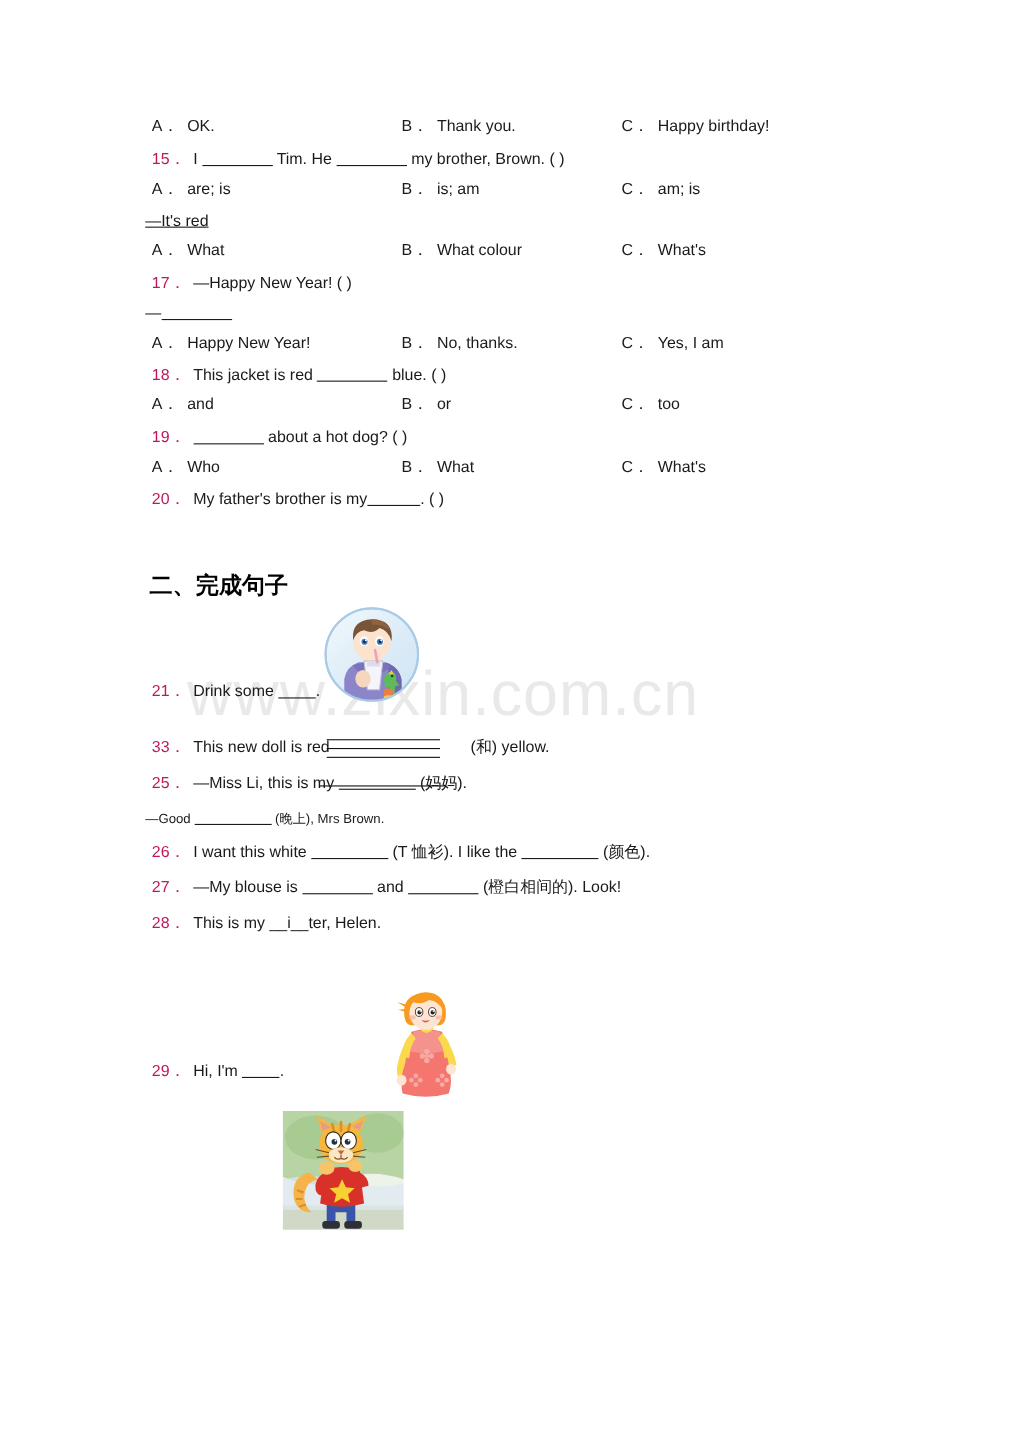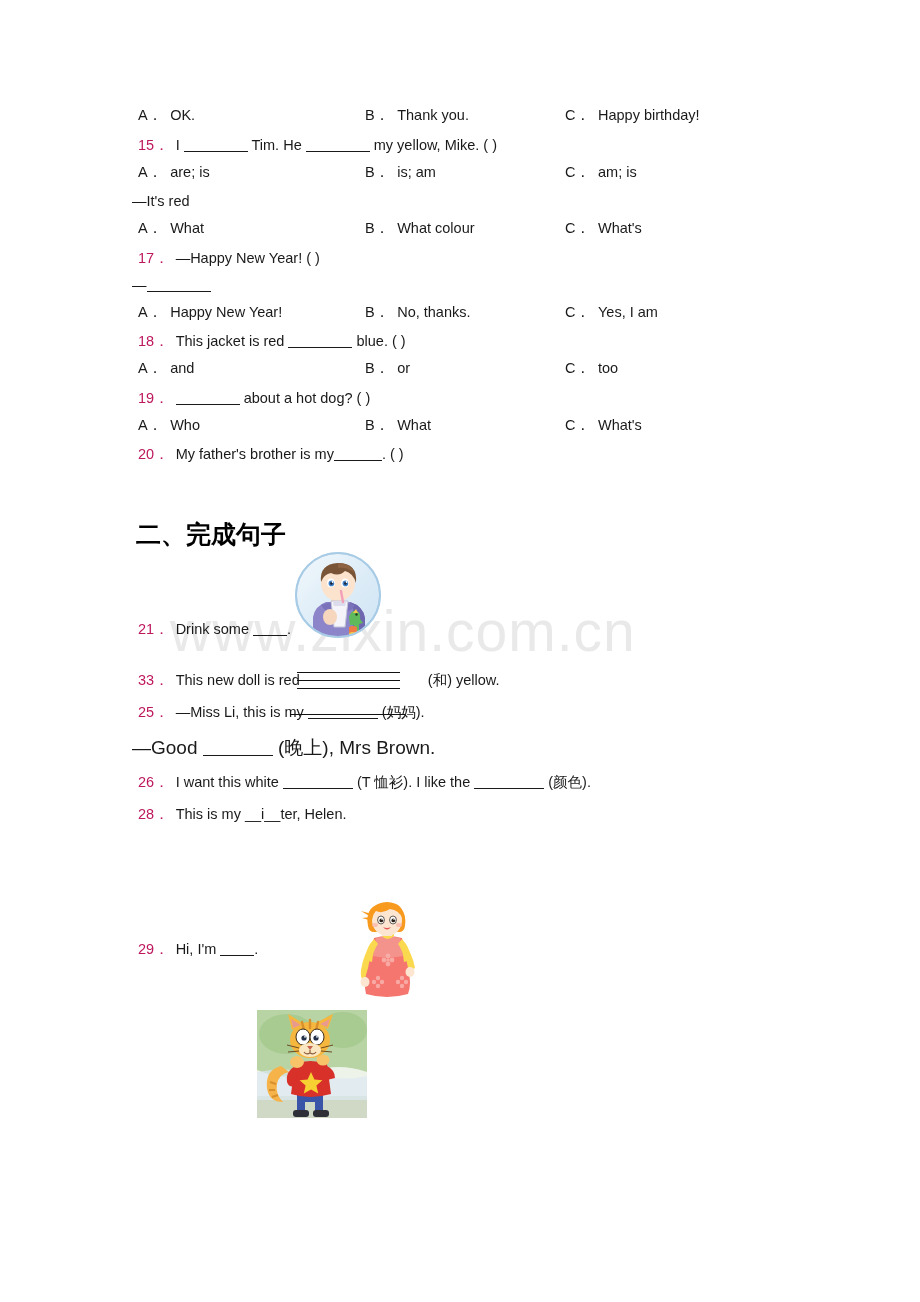--- a/index.html
+++ b/index.html
@@ -73,21 +73,21 @@
   .blank-s { display:inline-block; border-bottom:1.2px solid #1a1a1a; width:34px; vertical-align:-2px; }
   .blank-m { display:inline-block; border-bottom:1.2px solid #1a1a1a; width:48px; vertical-align:-2px; }
   .blank-l { display:inline-block; border-bottom:1.2px solid #1a1a1a; width:64px; vertical-align:-2px; }
   .blank-xl{ display:inline-block; border-bottom:1.2px solid #1a1a1a; width:70px; vertical-align:-2px; }
 
   
   .section-head {
     position: absolute;
     left: 136px;
     top: 518px;
-    font-size: 25px;
+    font-size: 21px;
     font-weight: bold;
     font-family: "DejaVu Sans", "Liberation Sans", sans-serif;
     color: #000;
     z-index: 3;
   }
 
   
   .part2 {
     position: absolute;
     left: 138px;
@@ -96,21 +96,21 @@
     z-index: 3;
   }
   .p2row {
     font-size: 14.5px;
     line-height: 1;
     margin-bottom: 18px;
     white-space: nowrap;
     position: relative;
   }
   .p2sub {
-    font-size: 19px;
+    font-size: 12px;
     line-height: 1;
     margin-bottom: 18px;
     white-space: nowrap;
     margin-left: -6px;
   }
 
   
   .stacked-lines {
     position: absolute;
     left: 297px;
@@ -172,29 +172,29 @@
       <span class="opt a"><span class="lbl">A．</span><span>OK.</span></span>
       <span class="opt b"><span class="lbl">B．</span><span>Thank you.</span></span>
       <span class="opt c"><span class="lbl">C．</span><span>Happy birthday!</span></span>
     </div>
 
     <div class="row qline">
       <span class="num">15．</span><span>I</span>
       <span class="blank-l"></span>
       <span>Tim. He</span>
       <span class="blank-l"></span>
-      <span>my yellow, Mike. (  )</span>
+      <span>my brother, Brown. (  )</span>
     </div>
     <div class="row opts">
       <span class="opt a"><span class="lbl">A．</span><span>are; is</span></span>
       <span class="opt b"><span class="lbl">B．</span><span>is; am</span></span>
       <span class="opt c"><span class="lbl">C．</span><span>am; is</span></span>
     </div>
 
-    <div class="row" style="margin-left:-6px;">
+    <div class="row" style="margin-left:-6px;text-decoration:underline;">
       <span>—It's red</span>
     </div>
     <div class="row opts">
       <span class="opt a"><span class="lbl">A．</span><span>What</span></span>
       <span class="opt b"><span class="lbl">B．</span><span>What colour</span></span>
       <span class="opt c"><span class="lbl">C．</span><span>What's</span></span>
     </div>
 
     <div class="row qline">
       <span class="num">17．</span><span>—Happy New Year! (   )</span>
@@ -316,20 +316,27 @@
     </div>
 
     <div class="p2row">
       <span class="num">26．</span><span>I want this white</span>
       <span class="blank-xl"></span>
       <span>(T 恤衫). I like the</span>
       <span class="blank-xl"></span>
       <span>(颜色).</span>
     </div>
 
+    <div class="p2row">
+      <span class="num">27．</span><span>—My blouse is</span>
+      <span class="blank-l"></span>
+      <span>and</span>
+      <span class="blank-l"></span>
+      <span>(橙白相间的). Look!</span>
+    </div>
 
     <div class="p2row" style="">
       <span class="num">28．</span><span>This is my __i__ter, Helen.</span>
     </div>
 
     <div class="p2row" style="margin-top:120px;">
       <span class="num">29．</span><span>Hi, I'm</span>
       <span class="blank-s"></span><span>.</span>
     </div>
   </div>

